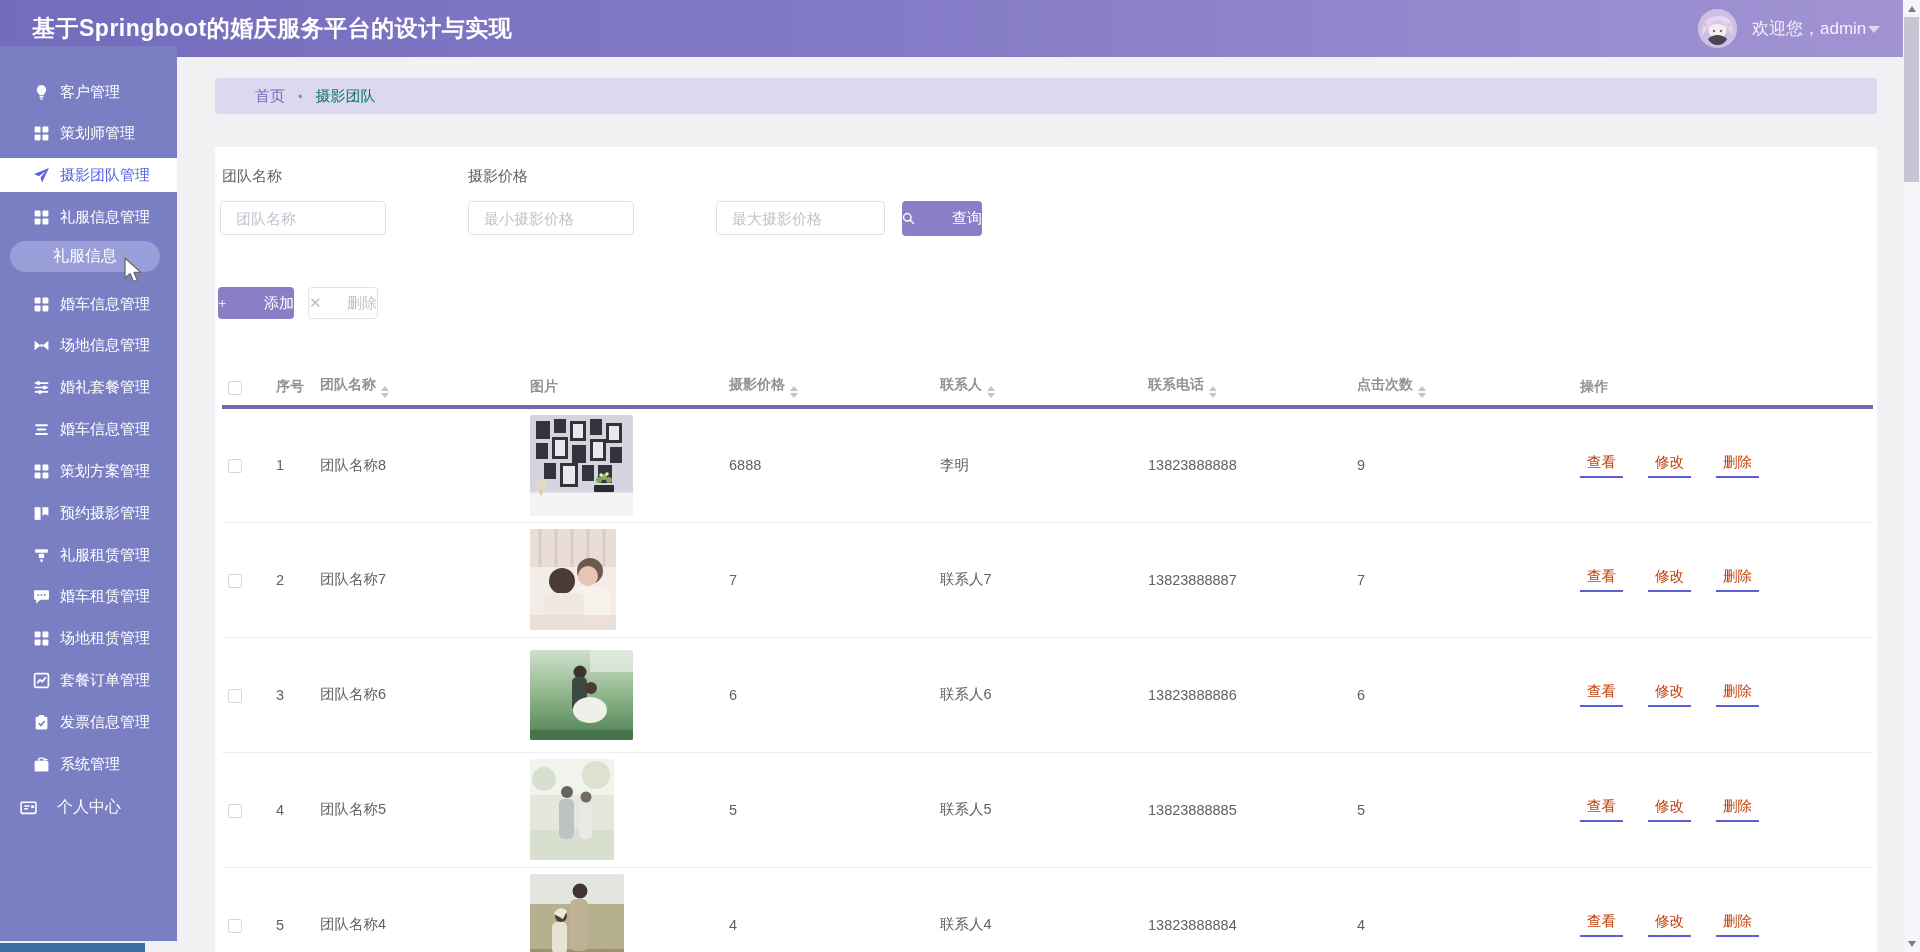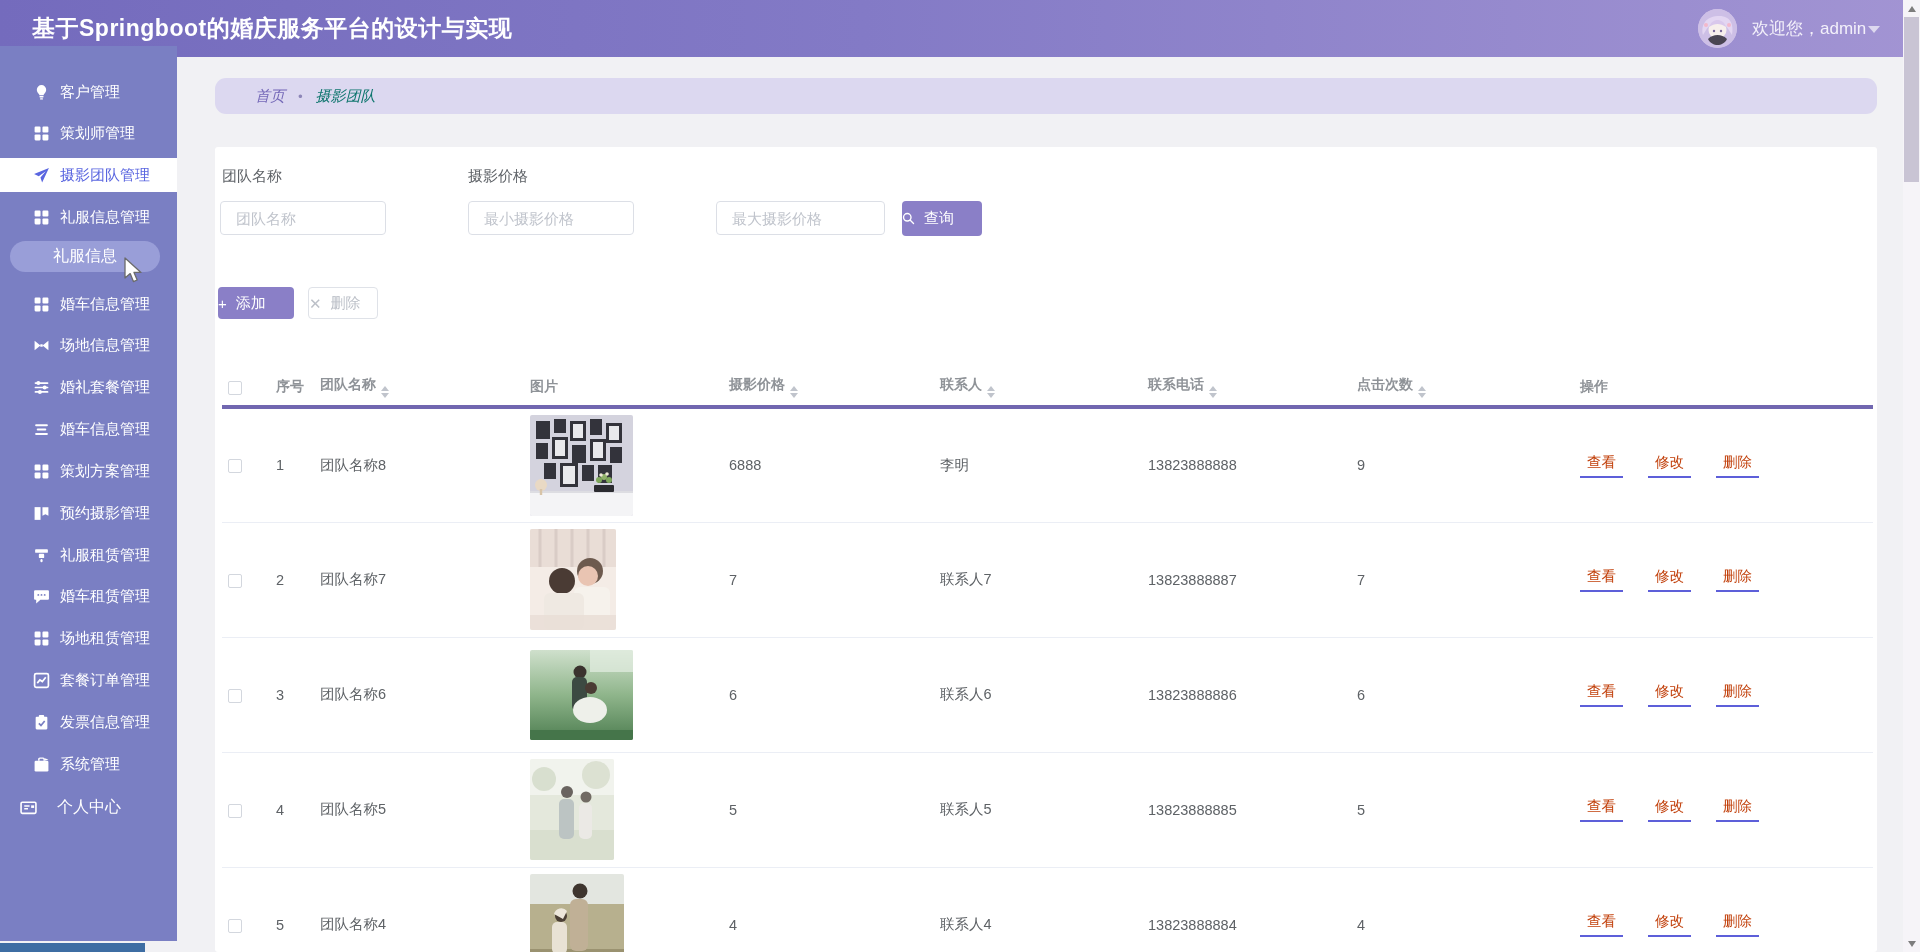--- a/index.html
+++ b/index.html
@@ -48,21 +48,21 @@
     justify-content:center; font-size:16px;
   }
   .nav-item.pill .nav-label { margin-left:0; }
   .nav-item.personal { font-size:16px; }
   .nav-item.personal .nav-icon { margin-left:20px; }
   .nav-item.personal .nav-label { margin-left:20px; }
   
   .content { position:absolute; left:177px; top:57px; width:1726px; height:895px; background:#f1f1f4; }
   .breadcrumb {
     position:absolute; left:38px; top:21px; width:1662px; height:36px;
-    background:#dcd8f0; border-radius:11px; display:flex; align-items:center; font-size:15px;font-style:italic;
+    background:#dcd8f0; border-radius:3px; display:flex; align-items:center; font-size:15px;
   }
   .crumb-home { margin-left:40px; color:#7569b8; }
   .crumb-dot { margin:0 13px; color:#8d86b8; font-size:13px; }
   .crumb-current { color:#0f766e; }
   .card {
     position:absolute; left:38px; top:90px; width:1662px; height:805px;
     background:#ffffff; border-radius:3px; overflow:hidden;
   }
   
   .form-label { position:absolute; top:20px; font-size:15px; color:#5f6368; }
@@ -71,23 +71,23 @@
   .inp {
     position:absolute; top:54px; height:34px; border:1px solid #dcdfe6; border-radius:4px;
     background:#fff; font-size:15px; color:#606266; padding:0 15px;
     font-family:"Liberation Sans","DejaVu Sans",sans-serif;
   }
   .inp::placeholder { color:#c0c4cc; opacity:1; }
   .inp-name { left:5px;   width:166px; }
   .inp-min  { left:253px; width:166px; }
   .inp-max  { left:501px; width:169px; }
   .btn {
-    display:inline-flex; align-items:center; justify-content:flex-start; gap:9px;
+    display:inline-flex; align-items:center; justify-content:space-between; gap:9px;
     border-radius:4px; font-size:15px; border:none; cursor:pointer;
-    font-family:Liberation Sans, sans-serif;
+    font-family:Liberation Serif, serif;
   }
   .btn-query { position:absolute; left:687px; top:54px; width:80px; height:35px; background:#8a7fc7; color:#fff; }
   .btn-add   { position:absolute; left:3px;  top:140px; width:76px; height:32px; background:#8a7fc7; color:#fff; }
   .btn-del   {
     position:absolute; left:93px; top:140px; width:70px; height:32px;
     background:#fff; border:1px solid #dfe2e8; color:#bcc0c8;
   }
   .glyph { font-size:15px; line-height:1; }
   
   .team-table { position:absolute; left:7px; top:221px; width:1651px; border-collapse:collapse; table-layout:fixed; }

